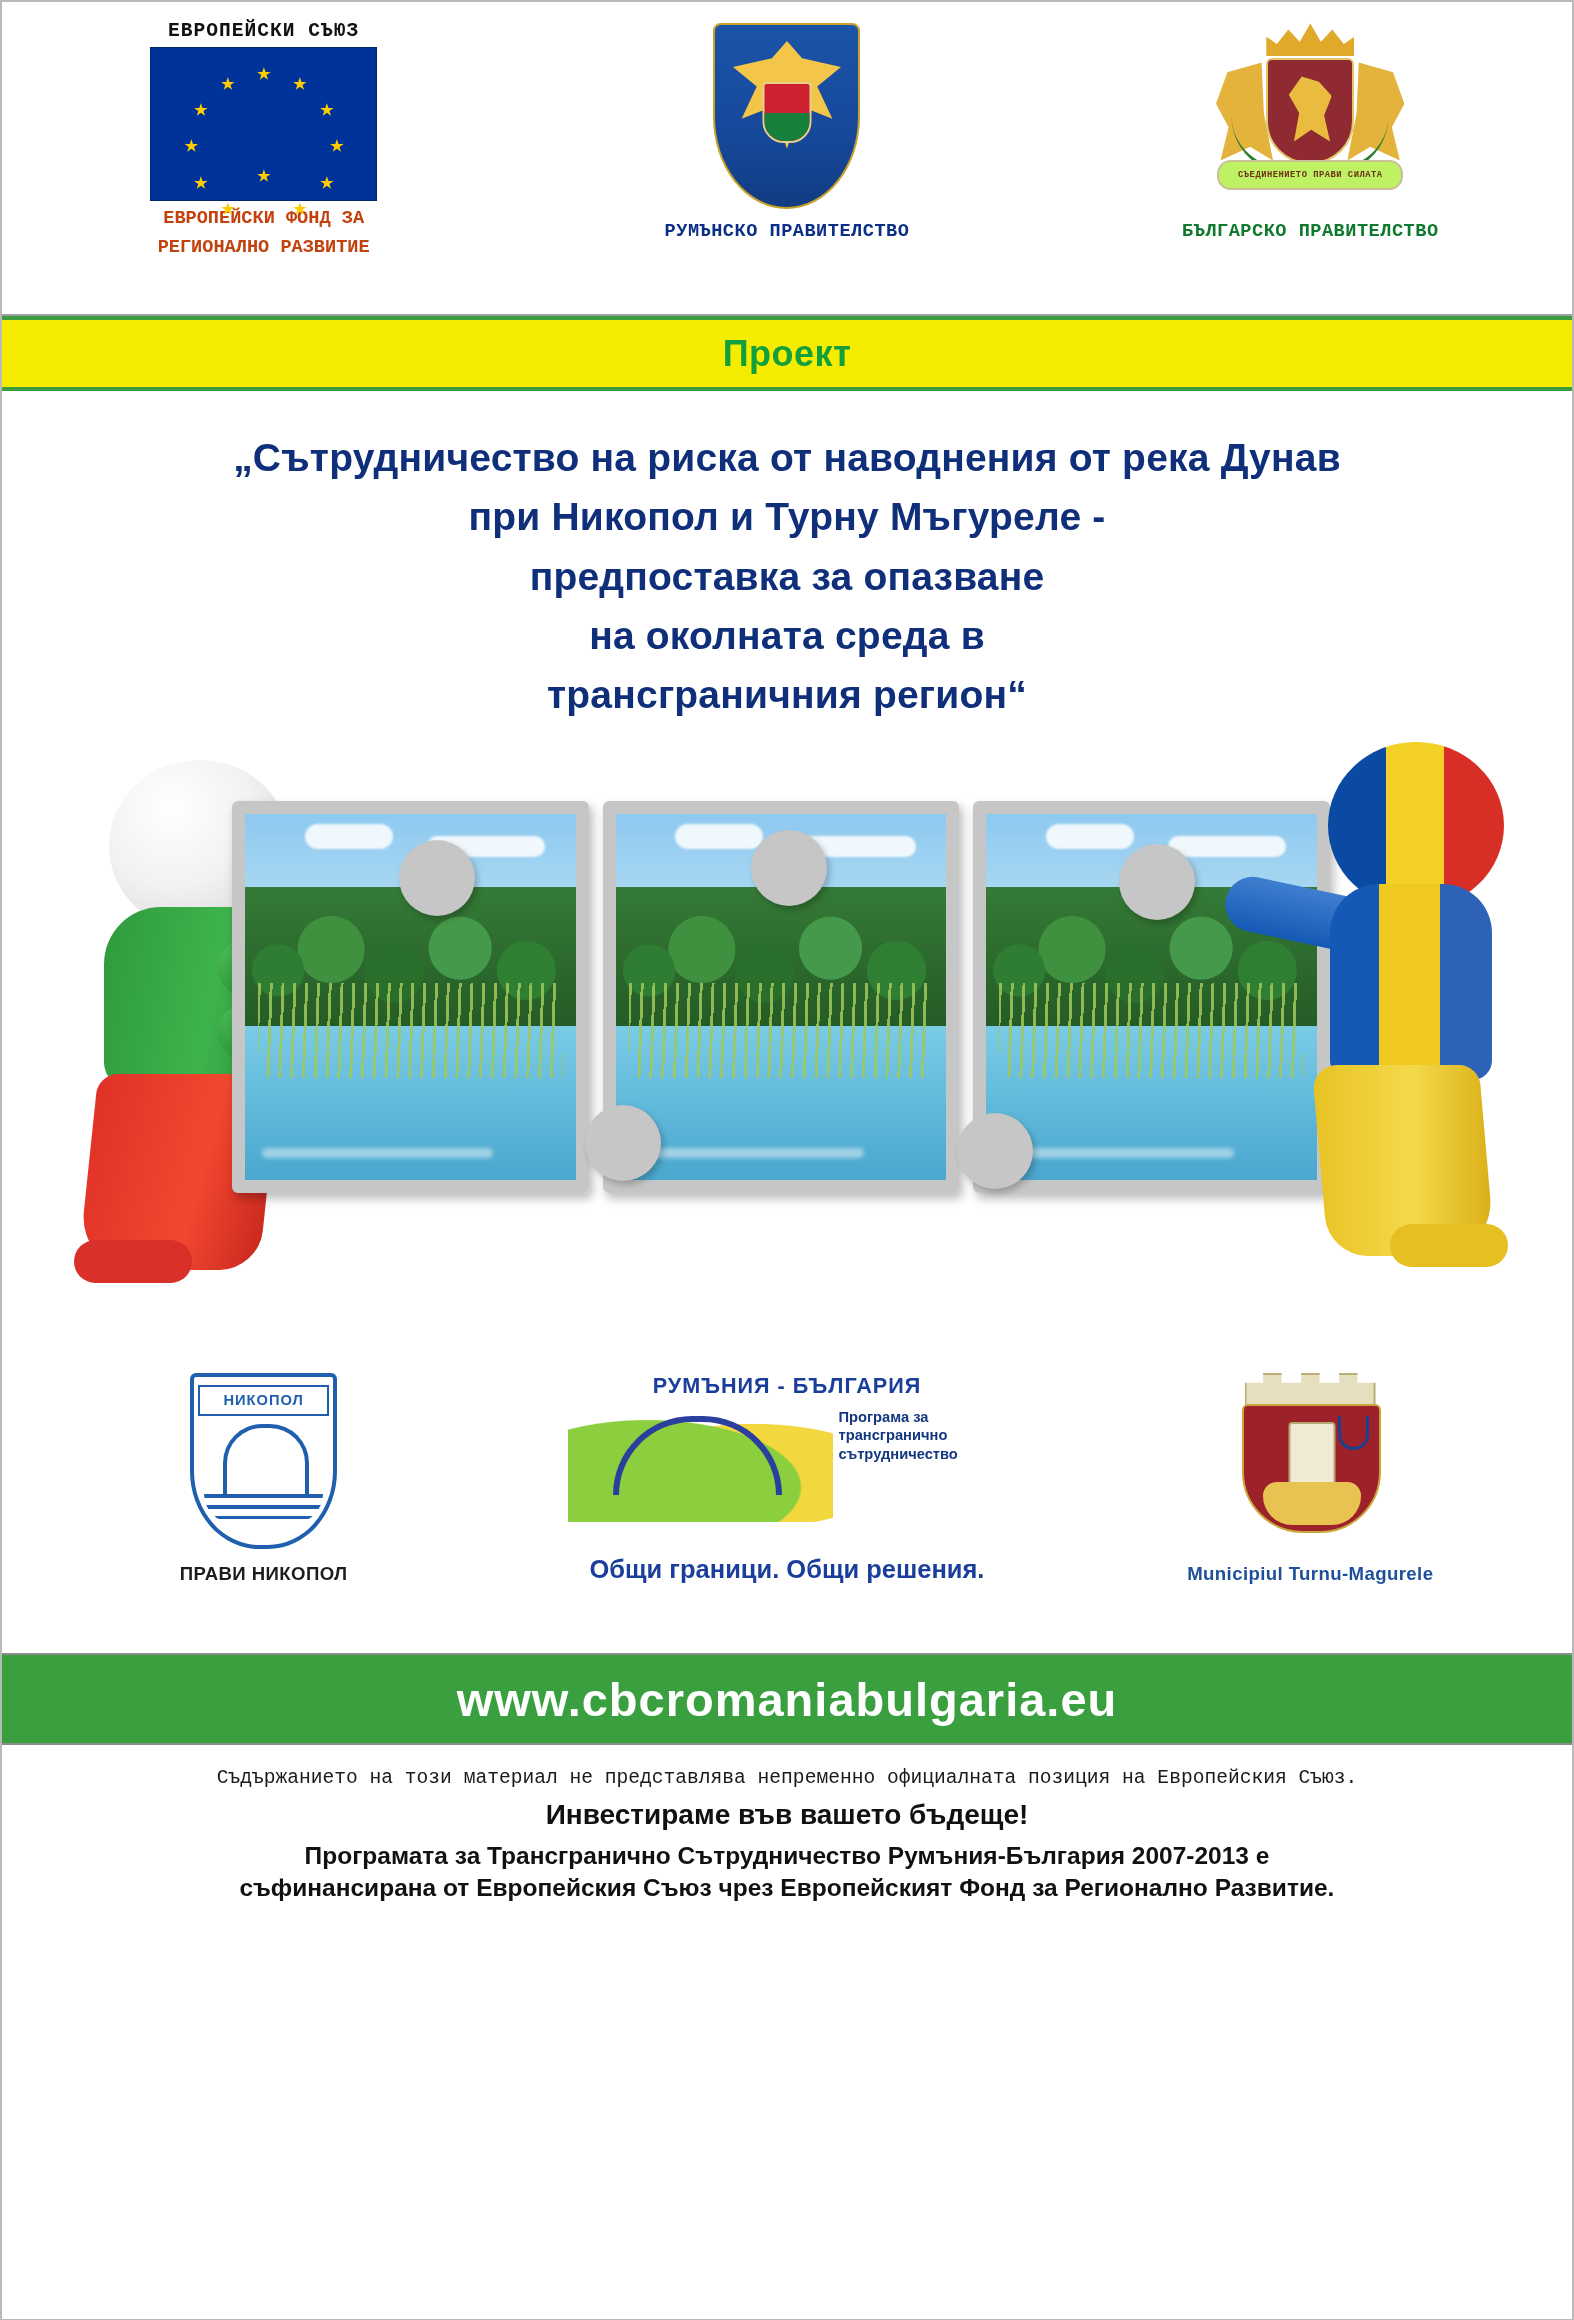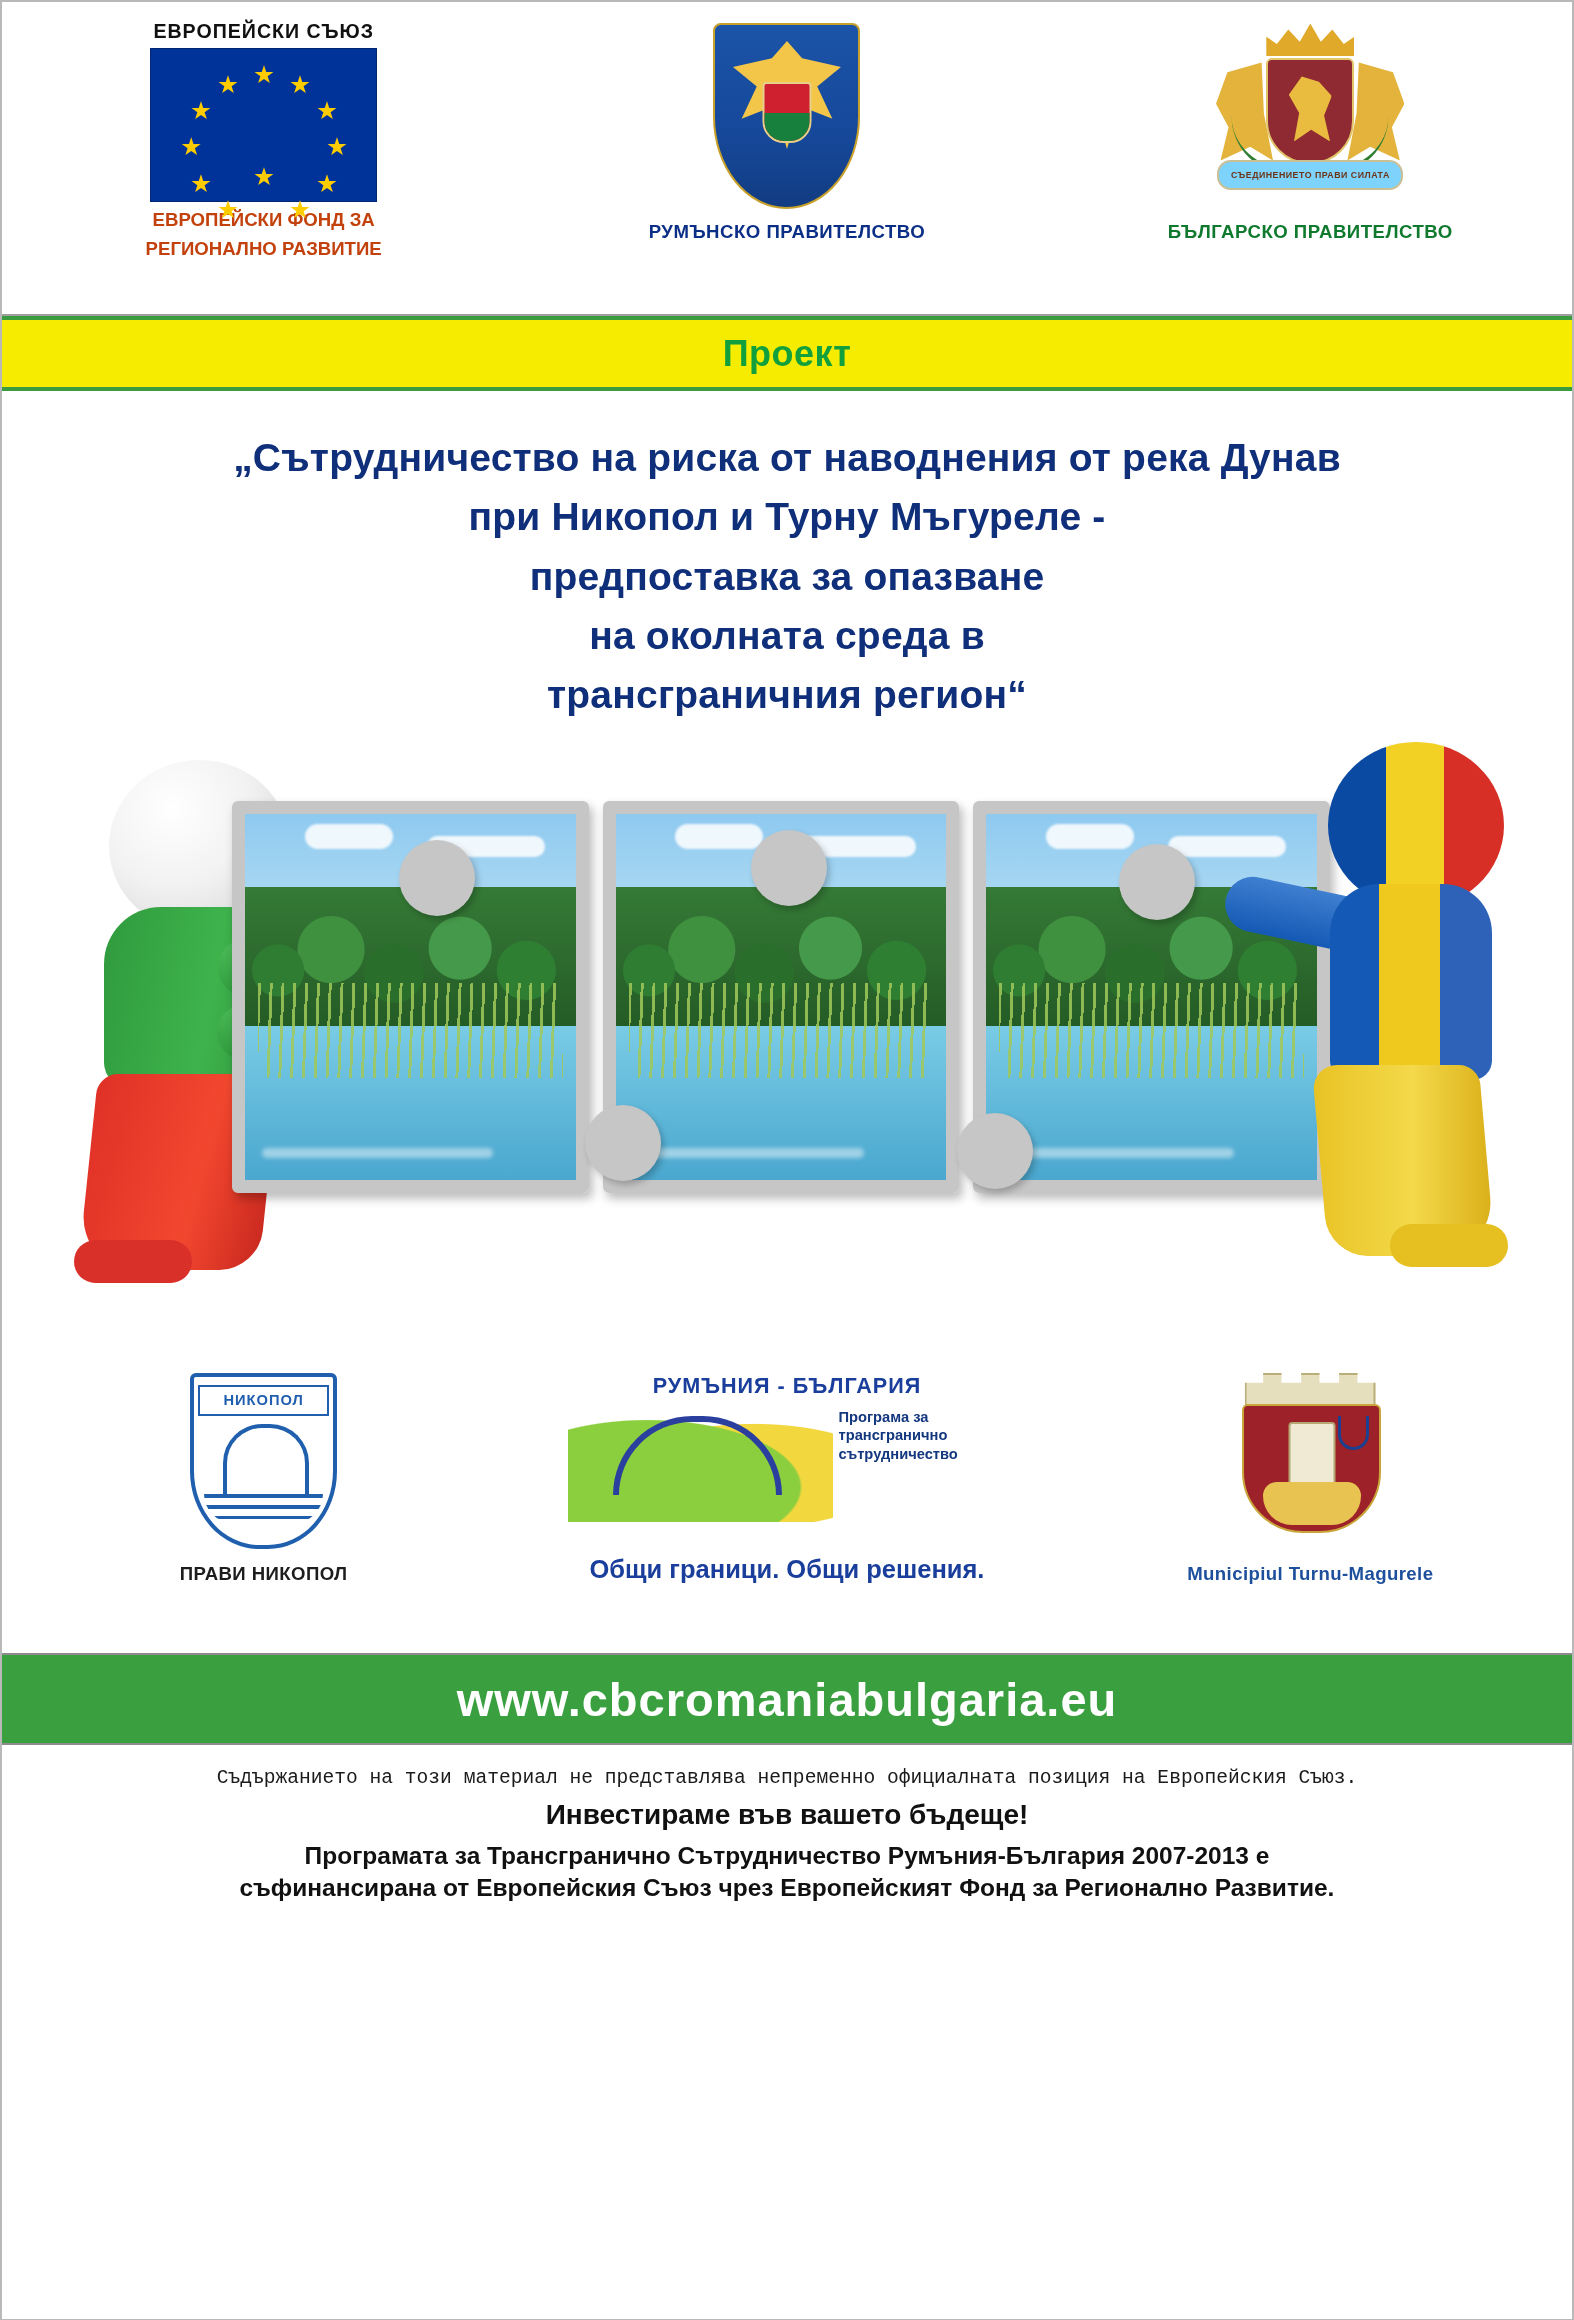--- a/index.html
+++ b/index.html
@@ -31,20 +31,21 @@
     display: flex;
     align-items: flex-start;
     justify-content: space-around;
     padding-top: 17.6px;
     box-sizing: border-box;
     border-bottom: 2.9px solid #9f9f9f;
   }
   .logo-block {
     text-align: center;
     width: 33%;
+    font-family: Liberation Mono, monospace;
   }
   .eu-title {
     font-size: 19.6px;
     font-weight: bold;
     letter-spacing: 1px;
     color: #111;
     margin-bottom: 5.9px;
   }
   .eu-flag {
     width: 225px;
@@ -162,21 +163,21 @@
     background: #e3b33c;
     clip-path: polygon(20% 0%, 80% 10%, 100% 42%, 78% 66%, 92% 100%, 40% 86%, 0% 100%, 16% 52%);
   }
   .bg-side-lion.left { left: 3.9px; transform: scaleX(-1); }
   .bg-side-lion.right { right: 3.9px; }
   .bg-ribbon {
     position: absolute;
     left: 50%; bottom: 19.6px;
     transform: translateX(-50%);
     width: 182px; height: 25.5px;
-    background: #7dd3fc;
+    background: #bef264;
     border: 2px solid #cbbf96;
     border-radius: 13.7px;
     font-size: 8.8px;
     color: #6d3316;
     display: flex;
     align-items: center;
     justify-content: center;
     font-weight: bold;
     letter-spacing: 0.5px;
   }

